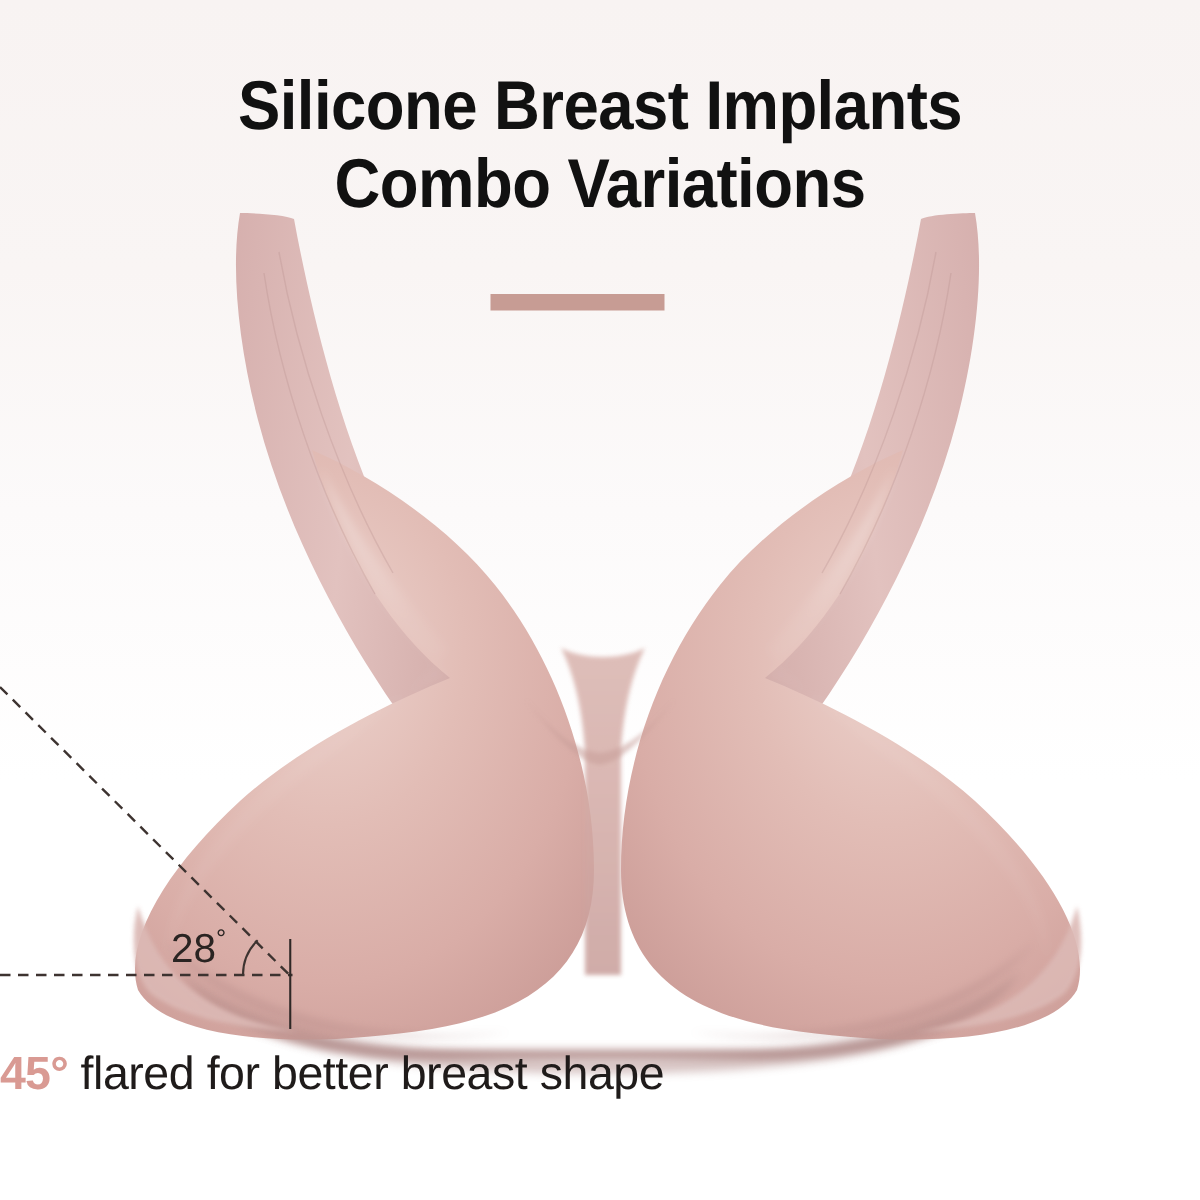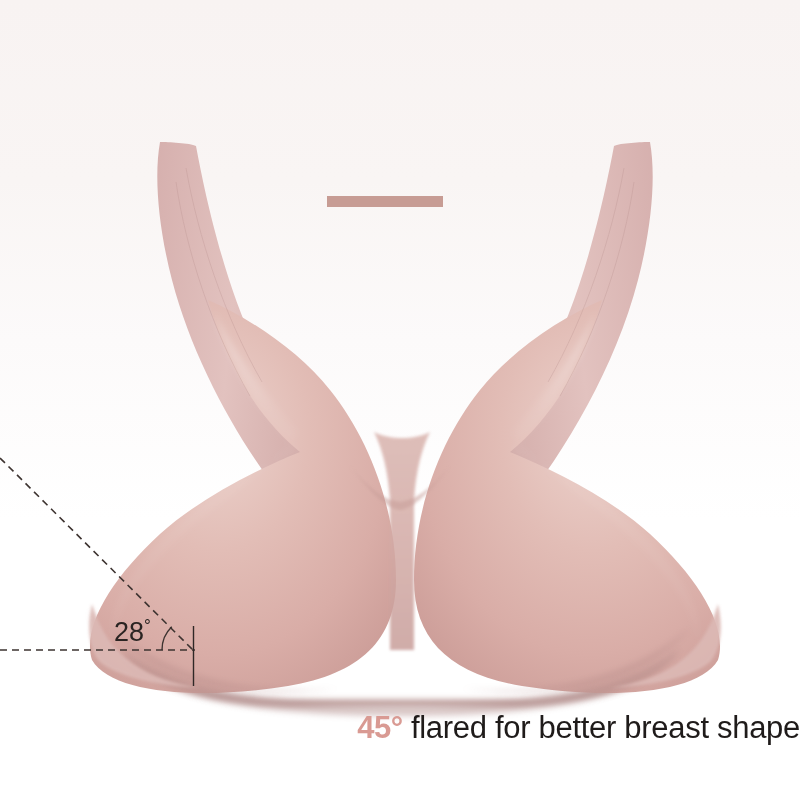--- a/index.html
+++ b/index.html
@@ -99,24 +99,23 @@
     vertical-align: super;
     line-height: 0;
   }
 
   
   .caption {
     position: absolute;
     left: 0;
     top: 698px;
     width: 800px;
-    text-align: right;
+    text-align: left;
     z-index: 40;
     white-space: nowrap;
-    margin-top: 12px;
   }
   .caption .accent {
     font-family: "Liberation Sans", sans-serif;
     font-weight: bold;
     font-size: 31px;
     color: #d99a93;
     letter-spacing: -0.5px;
   }
   .caption .rest {
     font-family: "Liberation Sans", sans-serif;
@@ -286,20 +285,24 @@
     <path d="M 92,604
              C 86,630 90,650 100,662
              C 120,678 160,686 200,688
              C 150,680 108,660 92,604 Z" fill="#dcb9b5" opacity="0.9" filter="url(#tinyBlur)"></path>
     <path d="M 718,604
              C 724,630 720,650 710,662
              C 690,678 650,686 610,688
              C 660,680 702,660 718,604 Z" fill="#dcb9b5" opacity="0.9" filter="url(#tinyBlur)"></path>
   </svg>
 
+  <div class="headline">
+    <span class="line">Silicone Breast Implants</span>
+    <span class="line">Combo Variations</span>
+  </div>
 
   <div class="divider"></div>
 
   <svg class="annotation" viewBox="0 0 800 800" aria-hidden="true">
 
     <line x1="0" y1="650" x2="195" y2="650" stroke="#3d3330" stroke-width="1.6" stroke-dasharray="7 5"></line>
 
     <line x1="0" y1="458" x2="194" y2="651" stroke="#3d3330" stroke-width="1.6" stroke-dasharray="7 5"></line>
 
     <line x1="193.5" y1="626" x2="193.5" y2="686" stroke="#2f2826" stroke-width="1.4"></line>

